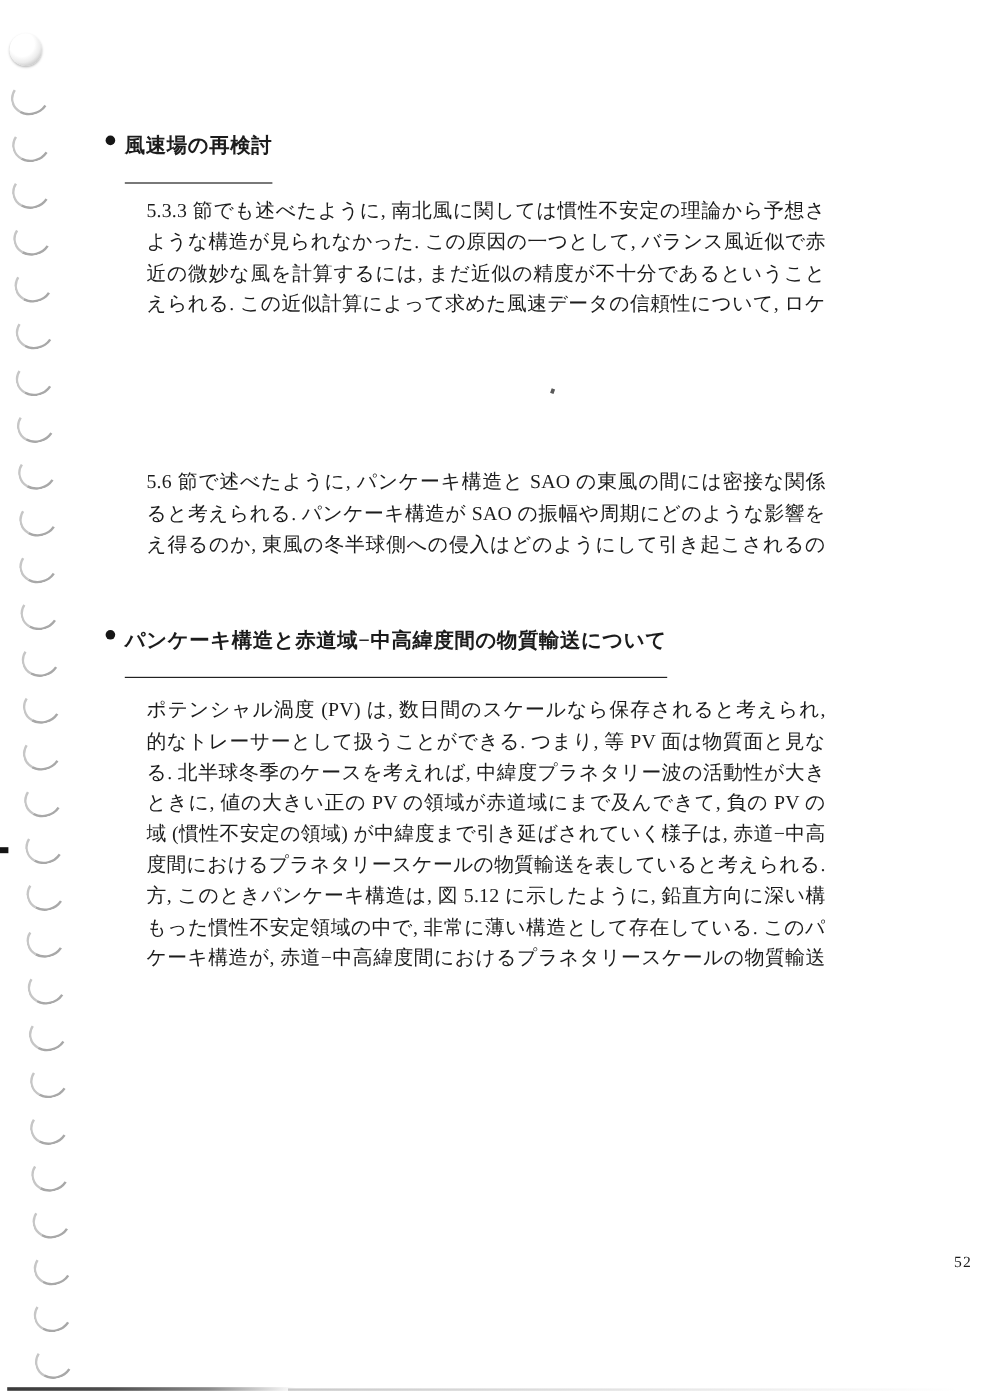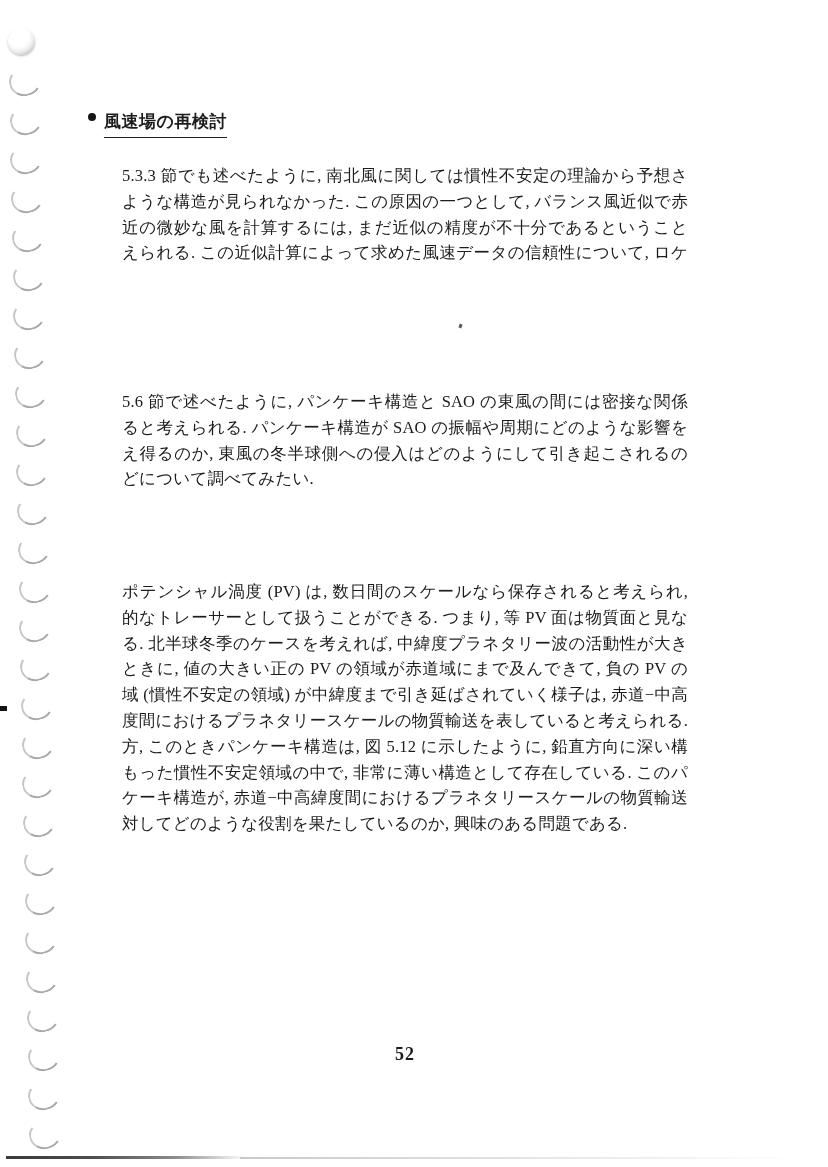--- a/index.html
+++ b/index.html
@@ -51,21 +51,21 @@
     border-radius: 50%;
     background: #161616;
     margin-right: 8px;
     vertical-align: 6px;
   }
   .heading-text {
     display: inline-block;
     font-size: 17px;
     font-weight: 600;
     letter-spacing: 0.5px;
-    padding-bottom: 3px;
+    padding-bottom: 18px;
     border-bottom: 1.6px solid #222;
     line-height: 24px;
   }
 
   
   .para {
     position: absolute;
     left: 122px;
     width: 566px;
     font-size: 16.5px;
@@ -81,23 +81,23 @@
   .para-line.last {
     text-align-last: left;
   }
 
   
   .page-number {
     position: absolute;
     top: 1044px;
     left: 0;
     width: 810px;
-    text-align: center;
-    font-size: 18px;
-    font-weight: 700;
+    text-align: right;
+    font-size: 13px;
+    font-weight: 400;
     letter-spacing: 1px;
   }
 
   
   .bottom-line-dark {
     position: absolute;
     left: 6px;
     top: 1156px;
     width: 240px;
     height: 3px;
@@ -173,34 +173,35 @@
       <div class="para-line">5.3.3 節でも述べたように, 南北風に関しては慣性不安定の理論から予想される</div>
       <div class="para-line">ような構造が見られなかった. この原因の一つとして, バランス風近似で赤道付</div>
       <div class="para-line">近の微妙な風を計算するには, まだ近似の精度が不十分であるということが考</div>
       <div class="para-line">えられる. この近似計算によって求めた風速データの信頼性について, ロケット</div>
     </div>
 
   <div class="para" style="top:389px">
       <div class="para-line">5.6 節で述べたように, パンケーキ構造と SAO の東風の間には密接な関係があ</div>
       <div class="para-line">ると考えられる. パンケーキ構造が SAO の振幅や周期にどのような影響を与</div>
       <div class="para-line">え得るのか, 東風の冬半球側への侵入はどのようにして引き起こされるのかな</div>
-      <div class="para-line last">どについて調べてみたい.</div>
-    </div>
-
+    </div>
+
+  <div class="heading-row" style="top:522px">
+    <span class="bullet"></span><span class="heading-text">パンケーキ構造と赤道域−中高緯度間の物質輸送について</span>
+  </div>
   <div class="para" style="top:579px">
       <div class="para-line">ポテンシャル渦度 (PV) は, 数日間のスケールなら保存されると考えられ, 力学</div>
       <div class="para-line">的なトレーサーとして扱うことができる. つまり, 等 PV 面は物質面と見なせ</div>
       <div class="para-line">る. 北半球冬季のケースを考えれば, 中緯度プラネタリー波の活動性が大きい</div>
       <div class="para-line">ときに, 値の大きい正の PV の領域が赤道域にまで及んできて, 負の PV の領</div>
       <div class="para-line">域 (慣性不安定の領域) が中緯度まで引き延ばされていく様子は, 赤道−中高緯</div>
       <div class="para-line">度間におけるプラネタリースケールの物質輸送を表していると考えられる. 一</div>
       <div class="para-line">方, このときパンケーキ構造は, 図 5.12 に示したように, 鉛直方向に深い構造を</div>
       <div class="para-line">もった慣性不安定領域の中で, 非常に薄い構造として存在している. このパン</div>
       <div class="para-line">ケーキ構造が, 赤道−中高緯度間におけるプラネタリースケールの物質輸送に</div>
-      <div class="para-line last">対してどのような役割を果たしているのか, 興味のある問題である.</div>
     </div>
 
   <div class="page-number">52</div>
 
   <div class="bottom-line-dark"></div>
   <div class="bottom-line-faint"></div>
   <div class="speck-left"></div>
   <div class="speck-heading2"></div>
 
 </div>

